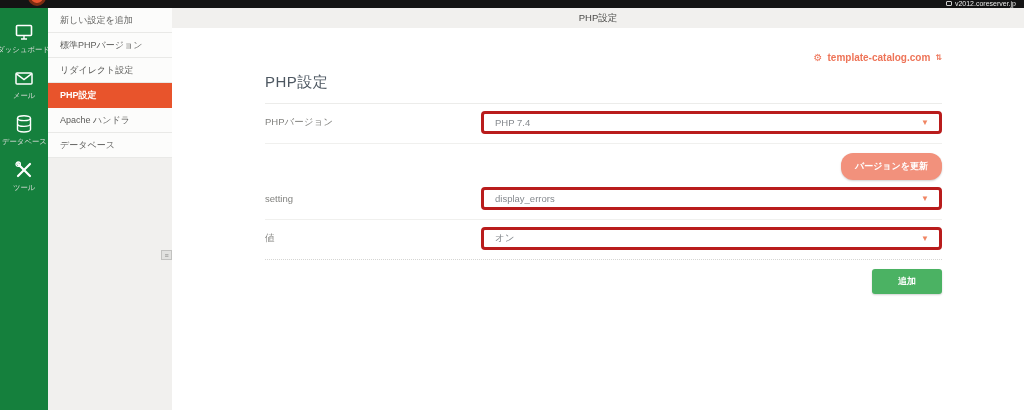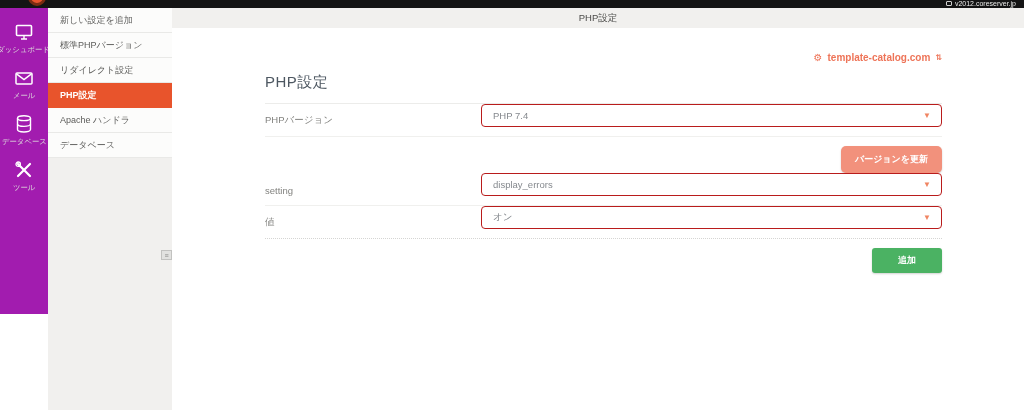--- a/index.html
+++ b/index.html
@@ -9,21 +9,21 @@
 
   
   .topbar { position:absolute; left:0; top:0; width:1024px; height:8px; background:#141414; z-index:30; }
   .logo-circle { position:absolute; left:28px; top:-12px; width:18px; height:18px; border-radius:50%;
     background:#e8542c; border:3px solid #7a2c12; }
   .server { position:absolute; right:8px; top:-1px; color:#e9e9e7; font-size:7px; line-height:9px;
     display:flex; align-items:center; gap:3px; }
   .server-glyph { display:inline-block; width:6px; height:5px; border:1px solid #cfcfcd; border-radius:1px; }
 
   
-  .primary { position:absolute; left:0; top:8px; width:48px; height:306px; background:#a21caf; z-index:20;
+  .primary { position:absolute; left:0; top:8px; width:48px; height:402px; background:#15803d; z-index:20;
     padding-top:8px; }
   .p-item { width:48px; height:46px; display:flex; flex-direction:column; align-items:center;
     justify-content:center; cursor:pointer; }
   .p-item.active { background:#3b3b3a; }
   .p-item .ico { width:20px; height:18px; display:flex; align-items:center; justify-content:center; }
   .p-item .ico svg { display:block; }
   .p-label { margin-top:3px; font-size:8px; color:#dddddb; letter-spacing:0; white-space:nowrap;
     transform:scale(.92); }
 
   
@@ -44,32 +44,32 @@
   .content { position:relative; padding:0 82px 0 93px; }
 
   .domain-row { display:flex; justify-content:flex-end; align-items:center; gap:5px; margin-top:24px;
     color:#ee7458; font-size:10px; font-weight:bold; cursor:pointer; }
   .gear { font-size:10px; line-height:1; color:#ee7458; }
   .updown { font-size:8px; line-height:1; color:#ee7458; }
 
   .section-title { margin-top:10px; font-size:15px; font-weight:400; color:#4d5761; letter-spacing:.5px; }
   .rule { margin-top:11px; border-bottom:1px solid #ececea; }
 
-  .form-row { display:flex; align-items:flex-end; margin-top:0; padding-bottom:9px;
+  .form-row { display:flex; align-items:center; margin-top:7px; padding-bottom:9px;
     border-bottom:1px solid #f0f0ee; }
   .form-row.dotted { border-bottom:1px dotted #d5d5d3; }
   .f-label { width:216px; font-size:9.5px; color:#82827f; }
-  .select { position:relative; flex:1; height:23px; background:#fff; border:1px solid #b91c1c;
+  .select { position:relative; flex:1; height:23px; background:#fff; border:3px solid #b91c1c;
     border-radius:4px; display:flex; align-items:center; padding-left:11px; font-size:9.5px; color:#85898e;
     cursor:pointer; }
   .select .caret { position:absolute; right:10px; top:50%; transform:translateY(-55%); font-size:8px;
     color:#f08563; }
 
   .btn-row { display:flex; justify-content:flex-end; margin-top:9px; }
-  .btn { border:none; border-radius:5px; color:#fff; font-size:9px; font-weight:bold; cursor:pointer;
+  .btn { border:none; border-radius:12px; color:#fff; font-size:9px; font-weight:bold; cursor:pointer;
     font-family:inherit; box-shadow:0 1px 2px rgba(0,0,0,.18); }
   .btn.salmon { background:#f2917c; padding:7px 14px; }
   .btn.green { background:#4bb263; padding:6px 26px; border-radius:3px; }
 
   .sub-title { margin-top:26px; font-size:11.5px; font-weight:bold; color:#4a4a48; }
 </style>
 </head>
 <body>
 
 <div class="page">

